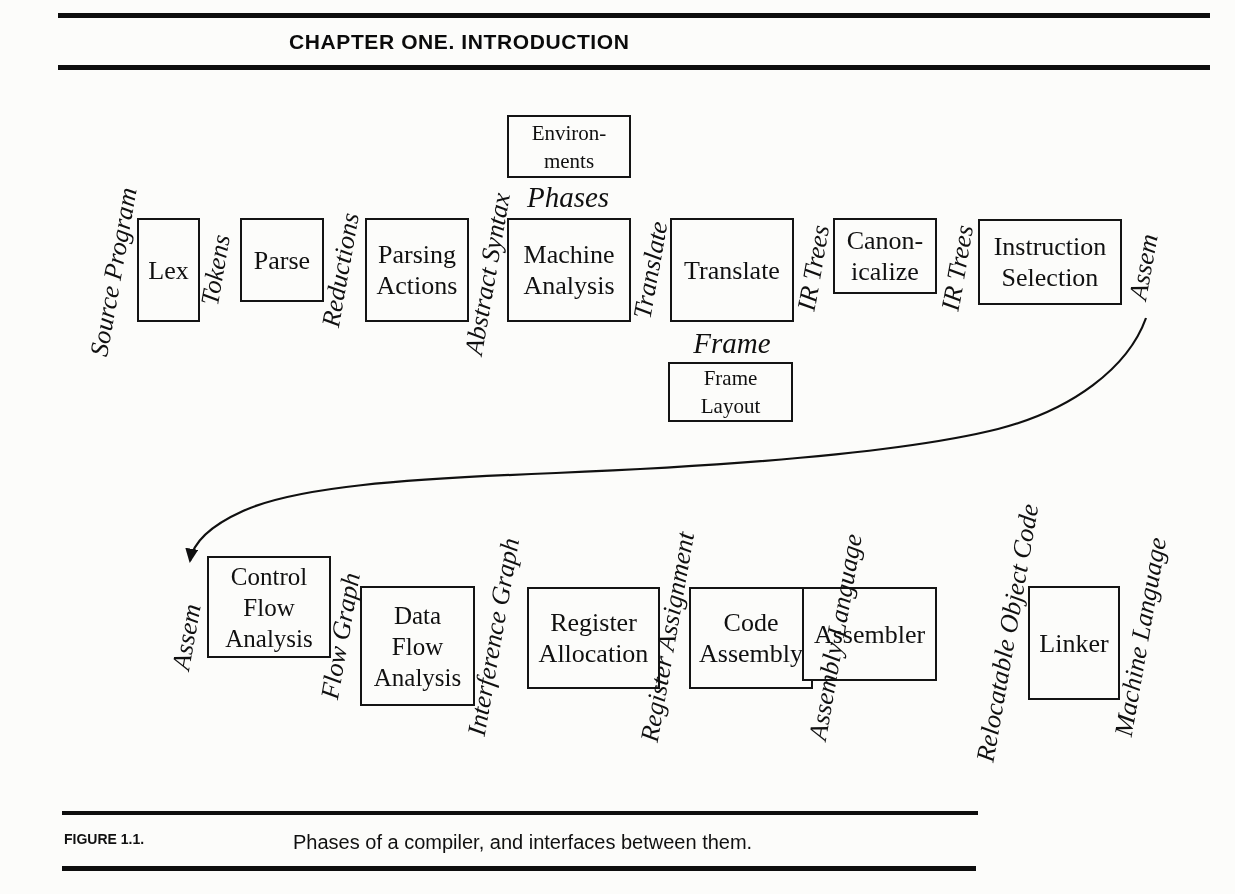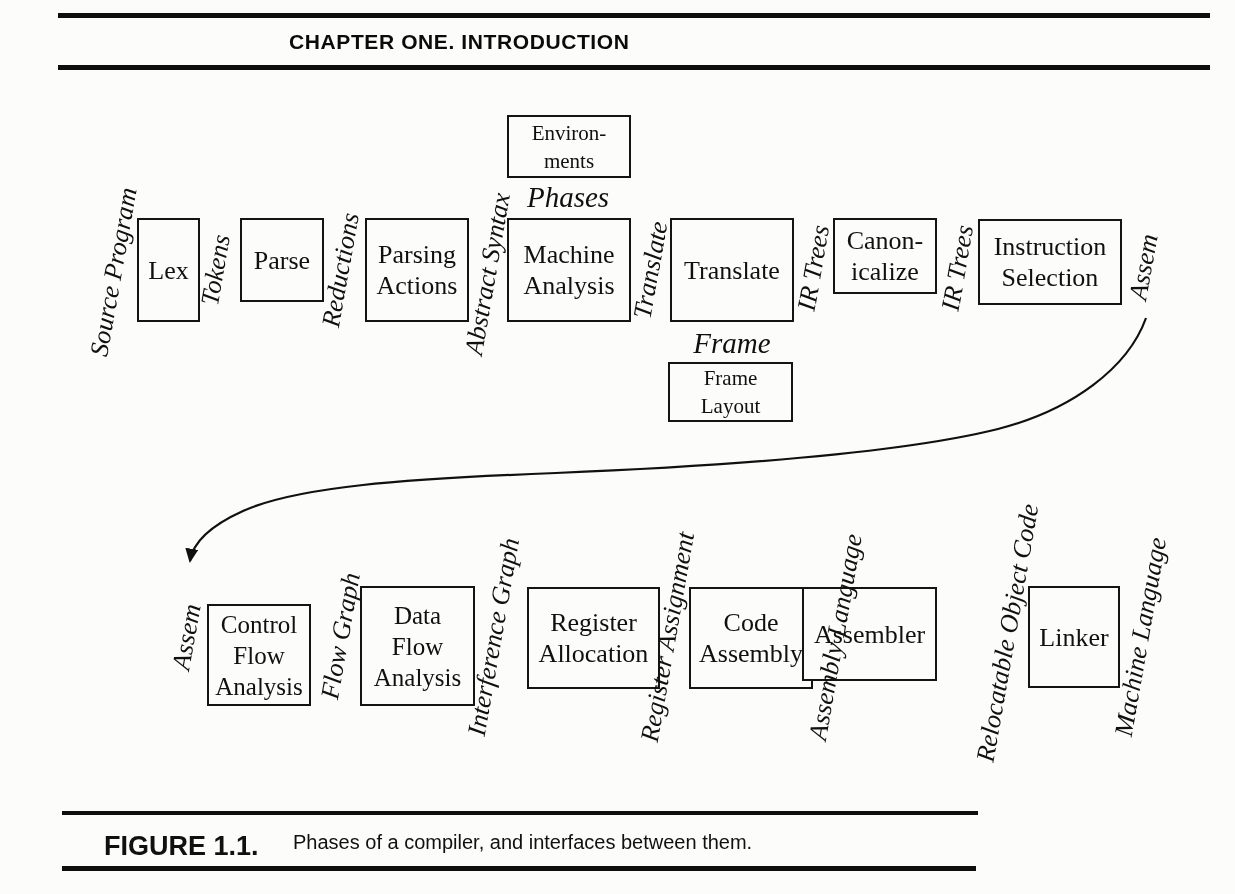--- a/index.html
+++ b/index.html
@@ -25,21 +25,21 @@
   .rlabel{
     position:absolute;font-style:italic;font-size:26px;white-space:nowrap;
     transform:translate(-50%,-50%) rotate(-80deg);
   }
   .hlabel{
     position:absolute;font-style:italic;font-size:29px;white-space:nowrap;
     transform:translate(-50%,-50%);
   }
   .cap-label{
     position:absolute;font-family:"Liberation Sans", sans-serif;
-    font-weight:bold;font-size:27px;white-space:nowrap;margin-left:40px;
+    font-weight:bold;font-size:14px;white-space:nowrap;
   }
   .cap-text{
     position:absolute;font-family:"Liberation Sans", sans-serif;
     font-size:20px;white-space:nowrap;
   }
   svg.arrow-layer{position:absolute;left:0;top:0;pointer-events:none;}
 </style>
 </head>
 <body>
 
@@ -99,42 +99,42 @@
 
 <div class="rlabel" style="left:114px;top:272px">Source Program</div>
 <div class="rlabel" style="left:216px;top:270px">Tokens</div>
 <div class="rlabel" style="left:341px;top:270px">Reductions</div>
 <div class="rlabel" style="left:488px;top:274px">Abstract Syntax</div>
 <div class="rlabel" style="left:651px;top:270px">Translate</div>
 <div class="rlabel" style="left:814px;top:268px">IR Trees</div>
 <div class="rlabel" style="left:958px;top:268px">IR Trees</div>
 <div class="rlabel" style="left:1144px;top:267px">Assem</div>
 
-<div class="box three" style="left:207px;top:604px;width:104px;height:102px">
+<div class="box three" style="left:207px;top:556px;width:124px;height:102px">
   <span class="t">Control
 Flow
 Analysis</span>
 </div>
 <div class="box three" style="left:360px;top:586px;width:115px;height:120px">
   <span class="t">Data
 Flow
 Analysis</span>
 </div>
 <div class="box" style="left:527px;top:587px;width:133px;height:102px">
   <span class="t">Register
 Allocation</span>
 </div>
 <div class="box" style="left:689px;top:587px;width:124px;height:102px">
   <span class="t">Code
 Assembly</span>
 </div>
 <div class="box" style="left:802px;top:587px;width:135px;height:94px">
   <span class="t">Assembler</span>
 </div>
-<div class="box" style="left:1028px;top:586px;width:92px;height:102px">
+<div class="box" style="left:1028px;top:586px;width:92px;height:114px">
   <span class="t">Linker</span>
 </div>
 
 <div class="rlabel" style="left:187px;top:637px">Assem</div>
 <div class="rlabel" style="left:341px;top:636px">Flow Graph</div>
 <div class="rlabel" style="left:494px;top:637px">Interference Graph</div>
 <div class="rlabel" style="left:668px;top:637px">Register Assignment</div>
 <div class="rlabel" style="left:836px;top:637px">Assembly Language</div>
 <div class="rlabel" style="left:1008px;top:633px">Relocatable Object Code</div>
 <div class="rlabel" style="left:1141px;top:637px">Machine Language</div>

